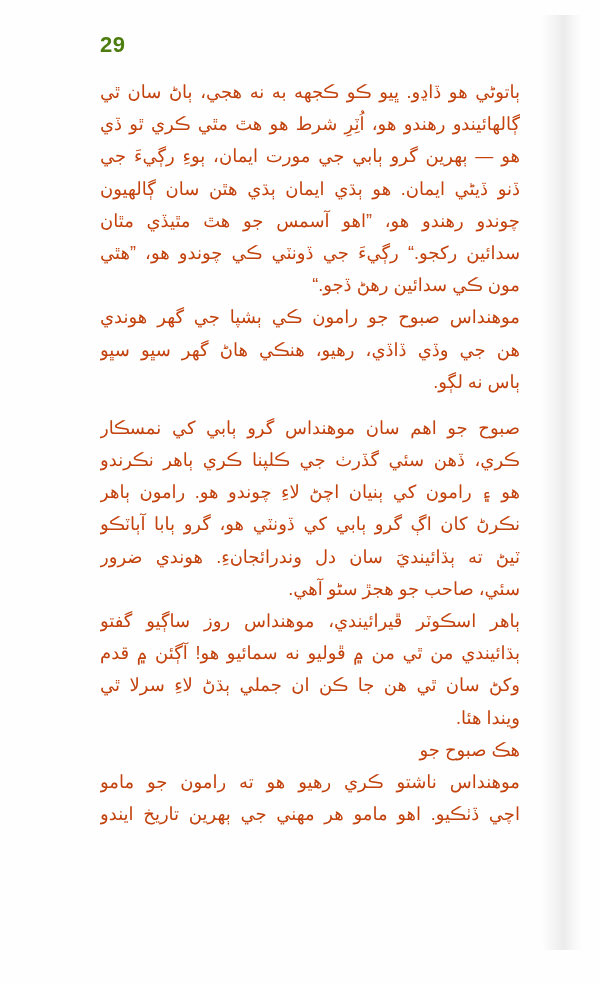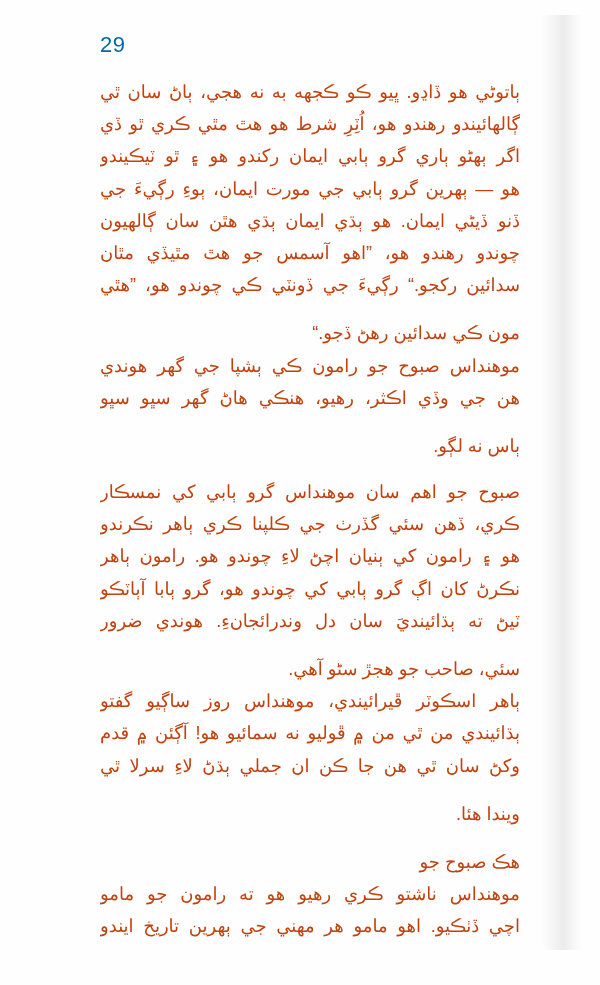--- a/index.html
+++ b/index.html
@@ -22,23 +22,23 @@
     right: 18px;
     width: 40px;
     height: 935px;
     background: linear-gradient(to right, rgba(255,255,255,0) 0%, rgba(220,220,220,0.55) 55%, rgba(235,235,235,0.35) 80%, rgba(255,255,255,0) 100%);
   }
   .page-number {
     position: absolute;
     left: 100px;
     top: 32px;
     font-family: "Liberation Sans", sans-serif;
-    font-weight: normal;
+    font-weight: bold;
     font-size: 22px;
-    color: #0369a1;
+    color: #4d7c0f;
     letter-spacing: 0.5px;
   }
   .body-text {
     position: absolute;
     left: 100px;
     top: 76px;
     width: 420px;
     direction: rtl;
     text-align: justify;
     text-align-last: right;
@@ -50,21 +50,20 @@
     display: block;
     height: 32.2px;
     line-height: 32.2px;
     white-space: nowrap;
     overflow: hidden;
     text-align: justify;
     text-align-last: justify;
   }
   .line.last {
     text-align-last: right;
-    margin-top: 16px;
   }
   .para-gap {
     display: block;
     height: 14px;
   }
   .para {
     display: block;
   }
 </style>
 </head>
@@ -73,41 +72,40 @@
 <div class="page">
   <div class="gutter-shadow"></div>
 
   <div class="page-number">29</div>
 
   <div class="body-text">
 
     <div class="para">
       <span class="line">ٻاتوڻي هو ڏاڍو. ڀيو ڪو ڪجهه به نه هجي، ٻاڻ سان ٿي</span>
       <span class="line">ڳالهائيندو رهندو هو، اُٽِرِ شرط هو هٿ مٿي ڪري ٿو ڏي</span>
-      <span class="line">اگر ٻهڻو ٻاري گرو ٻابي ايمان رکندو هو ۽ ٿو ٽيڪيندو</span>
       <span class="line">هو — ٻهرين گرو ٻابي جي مورت ايمان، ٻوءِ رڳيءَ جي</span>
       <span class="line">ڏنو ڏيڻي ايمان. هو ٻڌي ايمان ٻڌي هٿن سان ڳالهيون</span>
       <span class="line">چوندو رهندو هو، ”اهو آسمس جو هٿ مٿيڏي مٿان</span>
       <span class="line">سدائين رکجو.“ رڳيءَ جي ڏونٽي ڪي چوندو هو، ”هٿي</span>
       <span class="line last">مون ڪي سدائين رهڻ ڏجو.“</span>
     </div>
 
     <div class="para">
       <span class="line">موهنداس صبوح جو رامون ڪي ٻشپا جي گهر هوندي</span>
-      <span class="line">هن جي وڏي اڪثر، رهيو، هنڪي هاڻ گهر سڀو سڀو</span>
+      <span class="line">هن جي وڏي ڏاڏي، رهيو، هنڪي هاڻ گهر سڀو سڀو</span>
       <span class="line last">ٻاس نه لڳو.</span>
     </div>
 
     <span class="para-gap"></span>
 
     <div class="para">
       <span class="line">صبوح جو اهم سان موهنداس گرو ٻابي کي نمسڪار</span>
       <span class="line">ڪري، ڏهن سئي گڏرٺ جي ڪلپنا ڪري ٻاهر نڪرندو</span>
       <span class="line">هو ۽ رامون کي ٻنيان اچڻ لاءِ چوندو هو. رامون ٻاهر</span>
-      <span class="line">نڪرڻ کان اڳ گرو ٻابي کي چوندو هو، گرو ٻابا آٻاٽڪو</span>
+      <span class="line">نڪرڻ کان اڳ گرو ٻابي کي ڏونٽي هو، گرو ٻابا آٻاٽڪو</span>
       <span class="line">ٽيڻ ته ٻڌائينديَ سان دل وندرائجانءِ. هوندي ضرور</span>
       <span class="line last">سئي، صاحب جو هجڙ سڻو آهي.</span>
     </div>
 
     <div class="para">
       <span class="line">ٻاهر اسڪوٽر ڦيرائيندي، موهنداس روز ساڳيو گفتو</span>
       <span class="line">ٻڌائيندي من ٿي من ۾ ڦوليو نه سمائيو هو! آڳئن ۾ قدم</span>
       <span class="line">وکڻ سان ٿي هن جا ڪن ان جملي ٻڌڻ لاءِ سرلا ٿي</span>
       <span class="line last">ويندا هئا.</span>
     </div>

